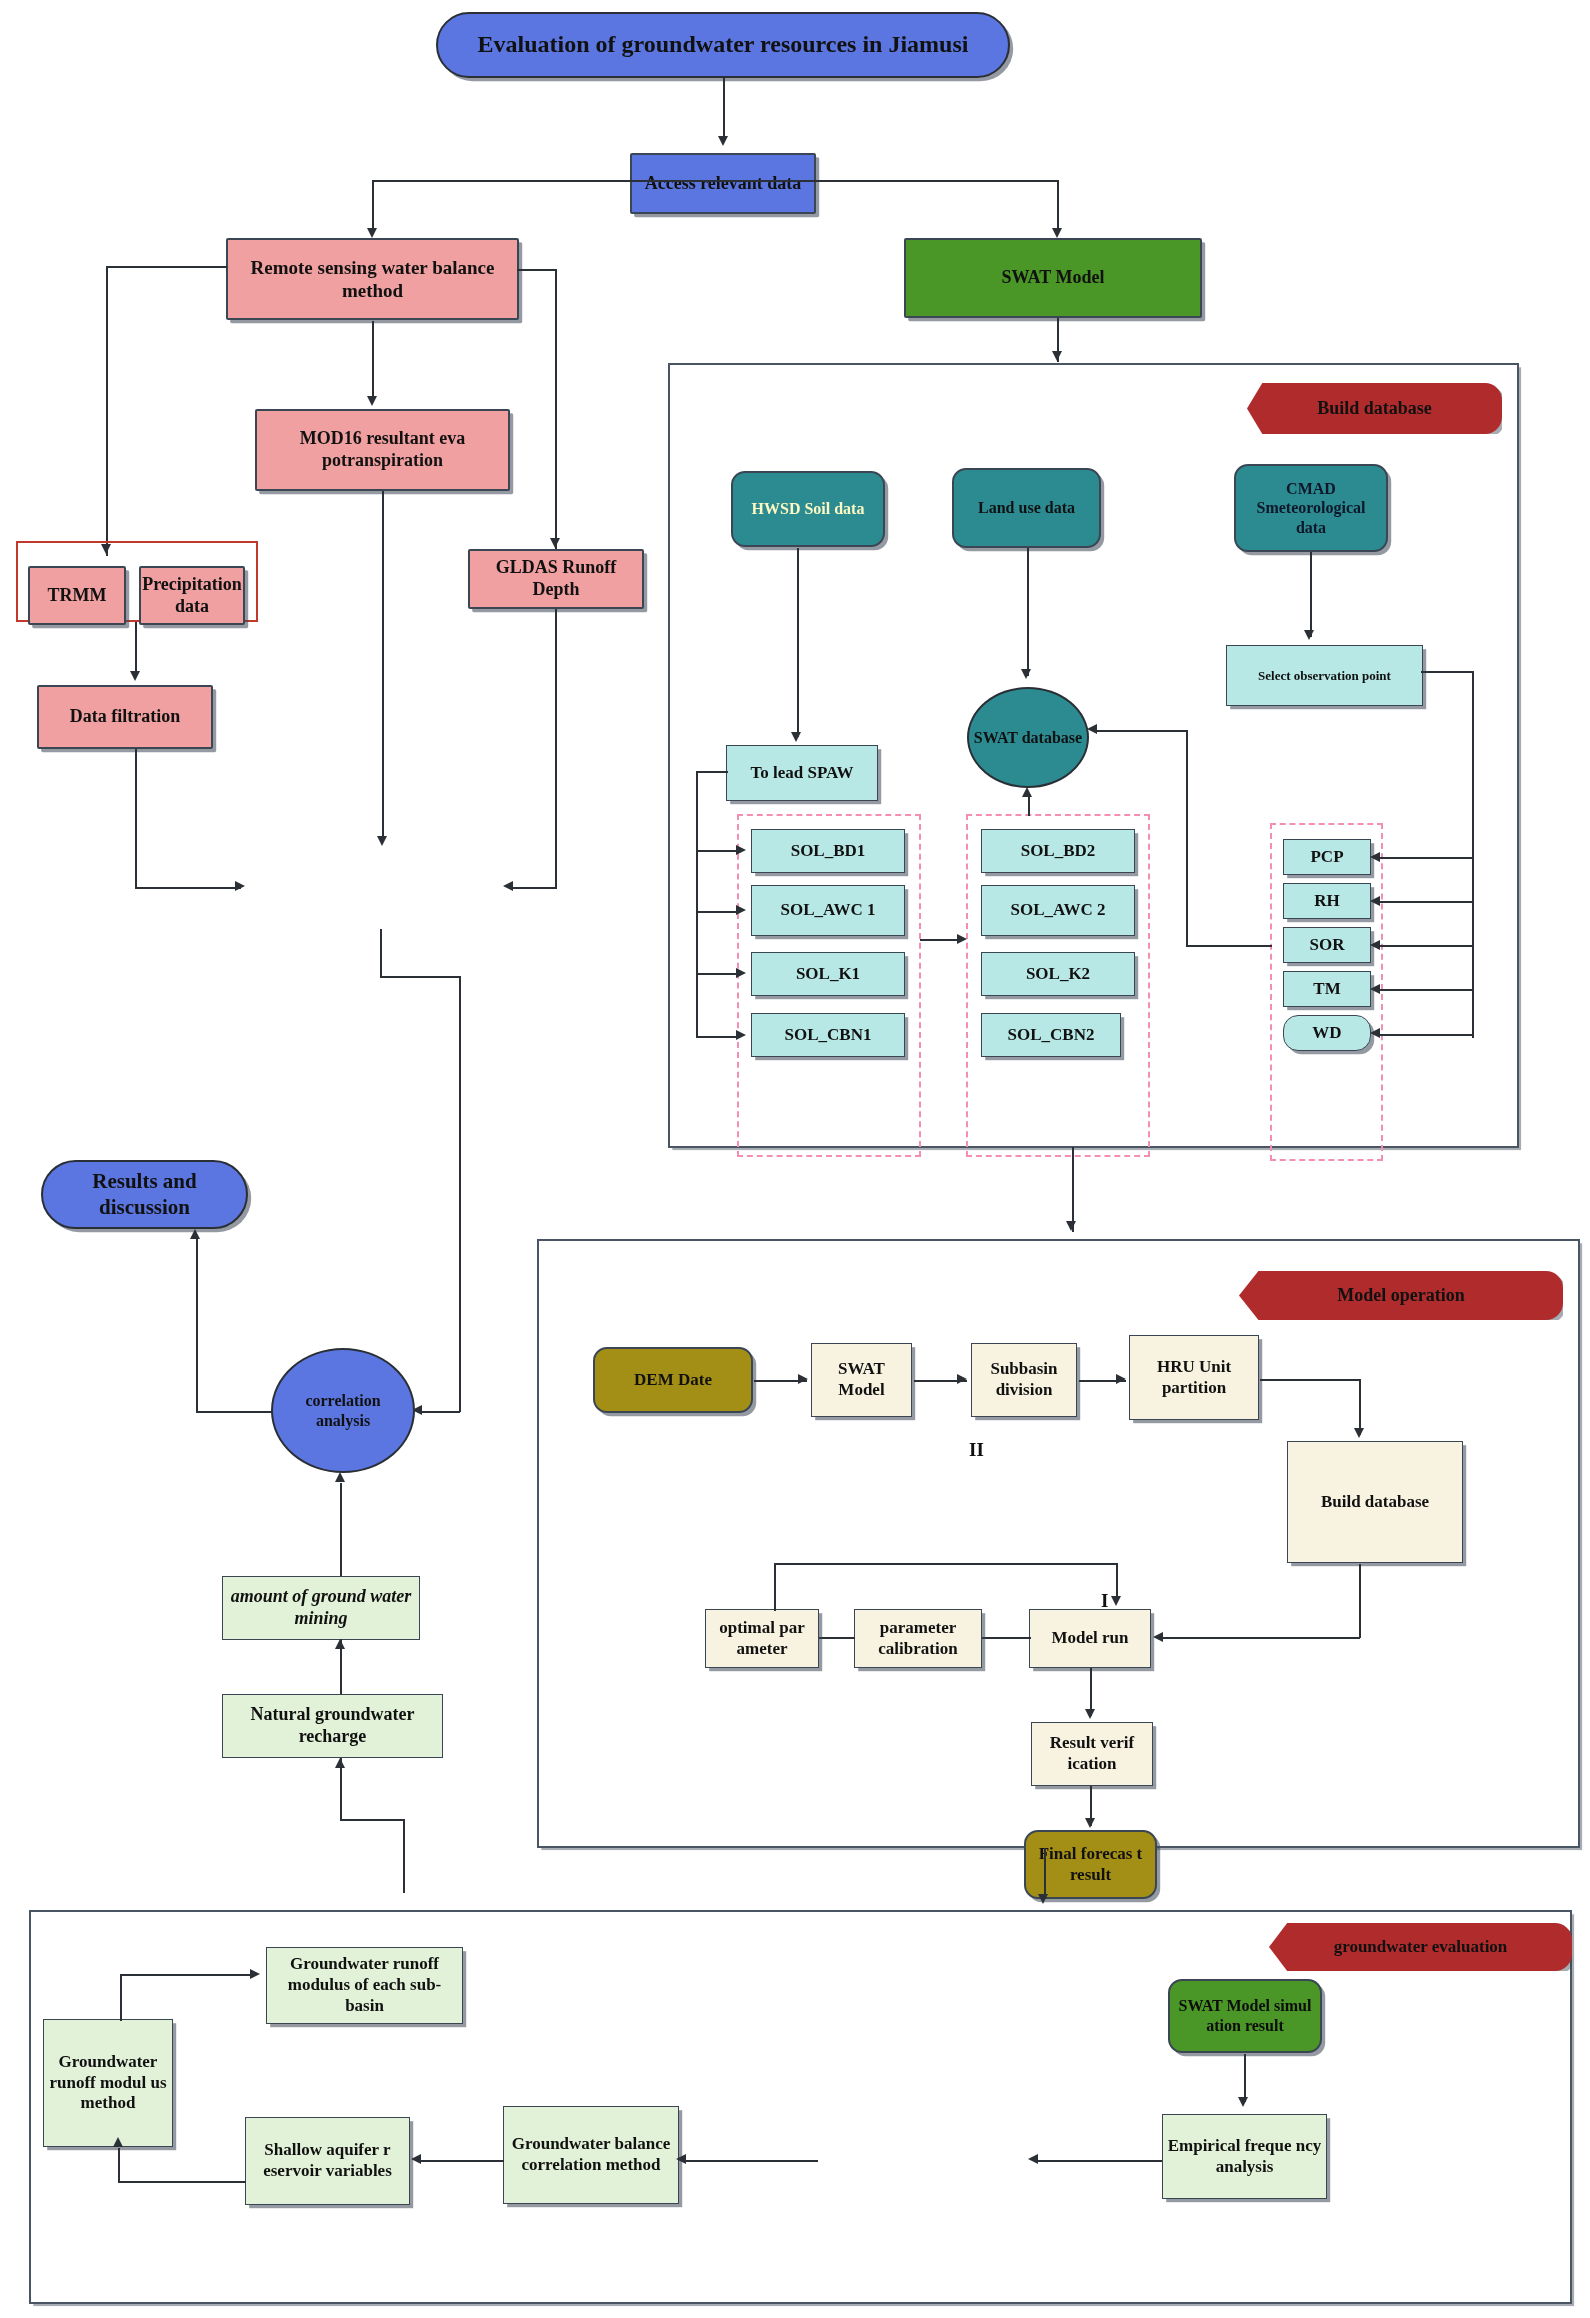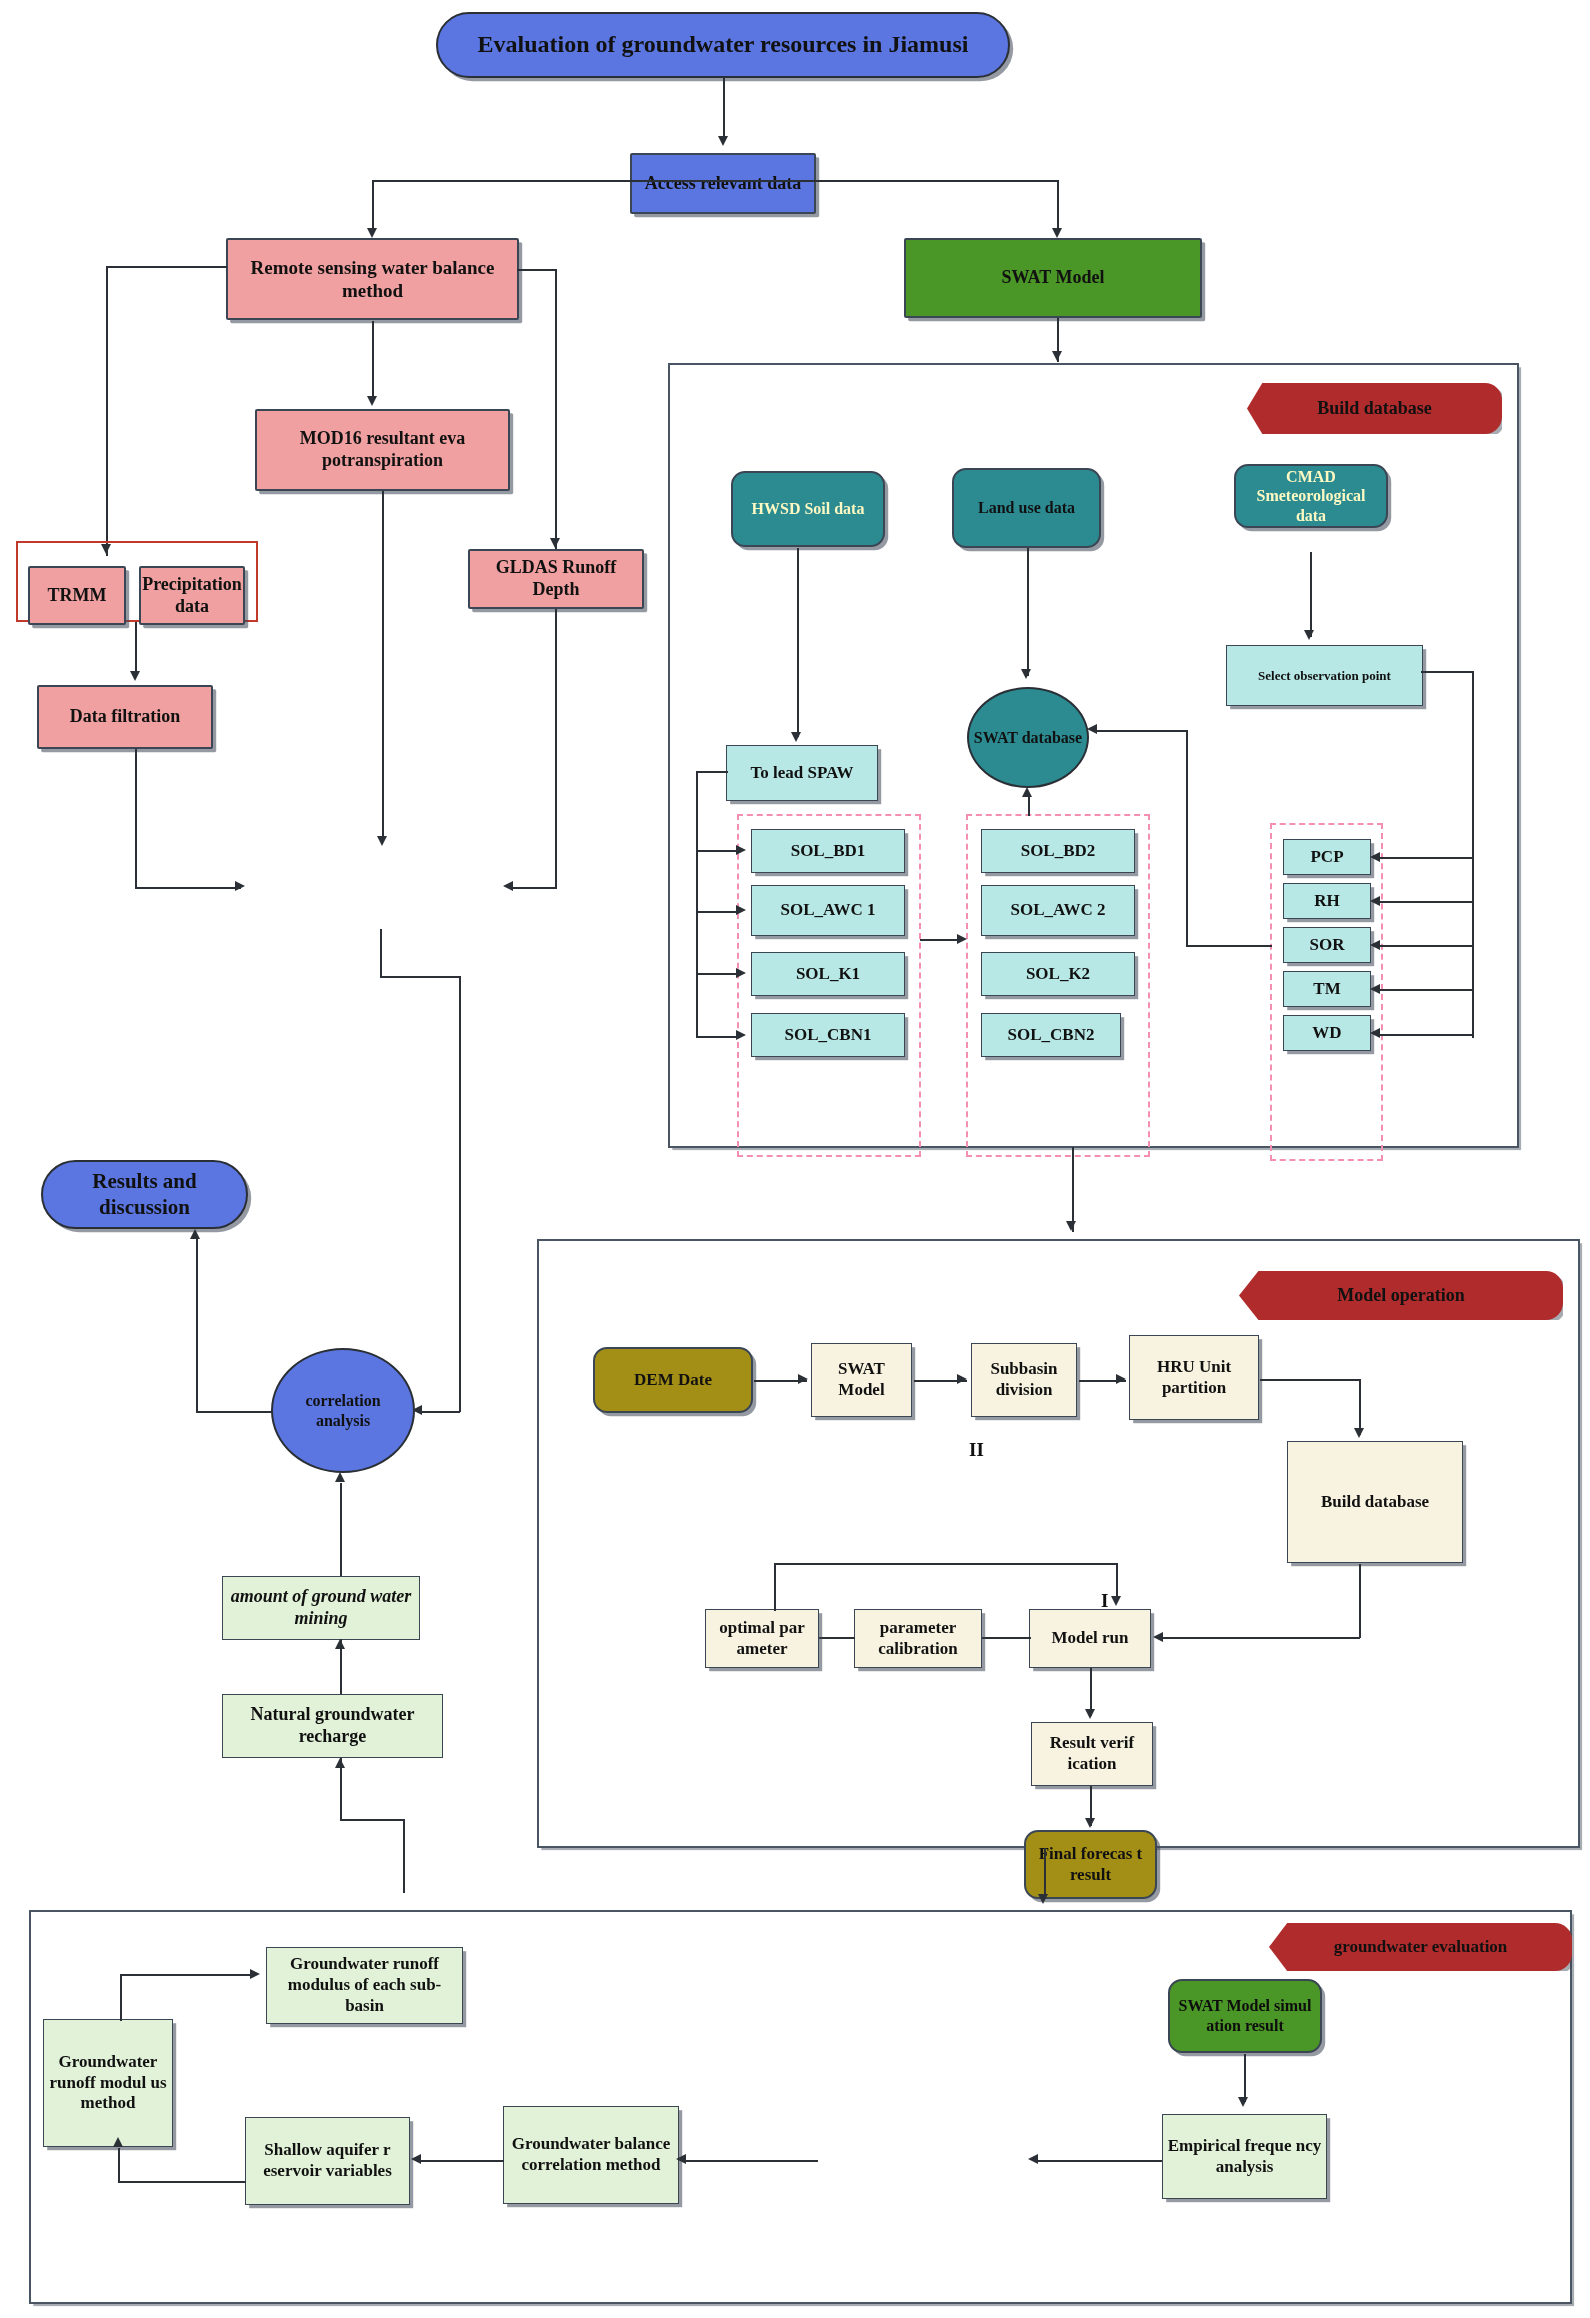--- a/index.html
+++ b/index.html
@@ -140,21 +140,21 @@
 
   <div class="panel" style="left:668px;top:363px;width:851px;height:785px;"></div>
 
   <div class="ln v" style="left:1057px;top:318px;height:44px;"></div>
   <div class="arw ad" style="left:1052px;top:351px;"></div>
 
   <div class="banner" style="left:1247px;top:383px;width:255px;height:51px;font-size:18px;">Build database</div>
 
   <div class="node soft teal shadow" style="left:721px;top:471px;width:154px;height:76px;font-size:16px;color:#fef9c3;margin-left:10px;">HWSD Soil data</div>
   <div class="node soft teal shadow" style="left:952px;top:468px;width:149px;height:80px;font-size:16px;color:#111;">Land use data</div>
-  <div class="node soft teal shadow" style="left:1234px;top:464px;width:154px;height:64px;font-size:16px;color:#fef9c3;">CMAD Smeteorological data</div>
+  <div class="node soft teal shadow" style="left:1234px;top:464px;width:154px;height:88px;font-size:16px;color:#0f172a;">CMAD Smeteorological data</div>
 
   <div class="ln v" style="left:797px;top:548px;height:189px;"></div>
   <div class="arw ad" style="left:791px;top:732px;"></div>
   <div class="node thin lightteal shadow" style="left:726px;top:745px;width:152px;height:56px;font-size:17px;">To lead SPAW</div>
 
   <div class="ln v" style="left:1027px;top:548px;height:128px;"></div>
   <div class="arw ad" style="left:1021px;top:669px;"></div>
   <div class="node ellipse teal" style="left:967px;top:687px;width:122px;height:101px;font-size:16px;color:#111;">SWAT database</div>
 
   <div class="ln v" style="left:1310px;top:552px;height:85px;"></div>
@@ -188,21 +188,21 @@
   <div class="arw ar" style="left:957px;top:934px;"></div>
 
   <div class="ln v" style="left:1028px;top:794px;height:22.3px;"></div>
   <div class="arw au" style="left:1022px;top:787px;"></div>
 
   <div class="dashbox" style="left:1270px;top:823px;width:113px;height:338px;"></div>
   <div class="node thin lightteal shadow" style="left:1283px;top:839px;width:88px;height:36px;font-size:17px;">PCP</div>
   <div class="node thin lightteal shadow" style="left:1283px;top:883px;width:88px;height:36px;font-size:17px;">RH</div>
   <div class="node thin lightteal shadow" style="left:1283px;top:927px;width:88px;height:36px;font-size:17px;">SOR</div>
   <div class="node thin lightteal shadow" style="left:1283px;top:971px;width:88px;height:36px;font-size:17px;">TM</div>
-  <div class="node thin lightteal shadow" style="left:1283px;top:1015px;width:88px;height:36px;font-size:17px;">WD</div>
+  <div class="node thin lightteal shadow" style="left:1283px;top:1015px;width:88px;height:36px;font-size:17px;border-radius:15px;">WD</div>
 
   <div class="ln h" style="left:1421px;top:671px;width:52px;"></div>
   <div class="ln v" style="left:1472px;top:671px;height:367px;"></div>
   <div class="ln h" style="left:1379px;top:857px;width:95px;"></div>
   <div class="arw al" style="left:1370px;top:852px;"></div>
   <div class="ln h" style="left:1379px;top:901px;width:95px;"></div>
   <div class="arw al" style="left:1370px;top:896px;"></div>
   <div class="ln h" style="left:1379px;top:945px;width:95px;"></div>
   <div class="arw al" style="left:1370px;top:940px;"></div>
   <div class="ln h" style="left:1379px;top:989px;width:95px;"></div>

